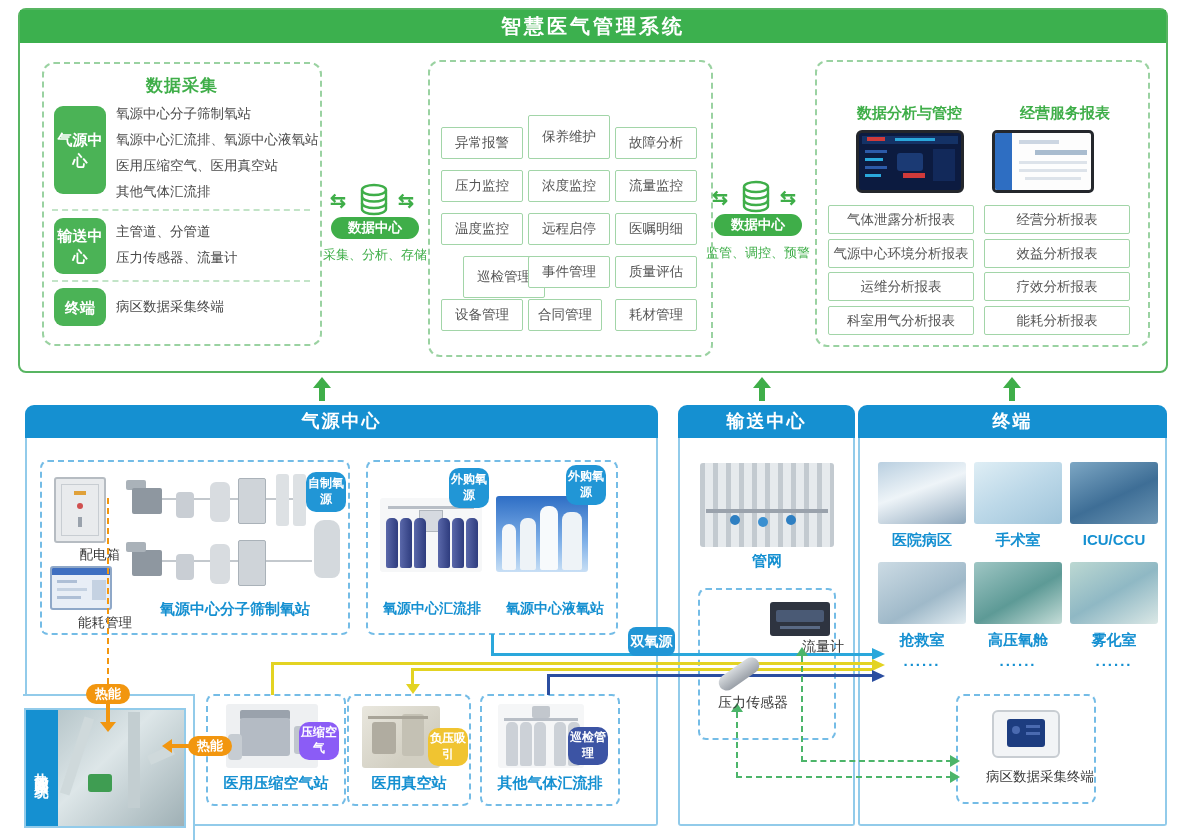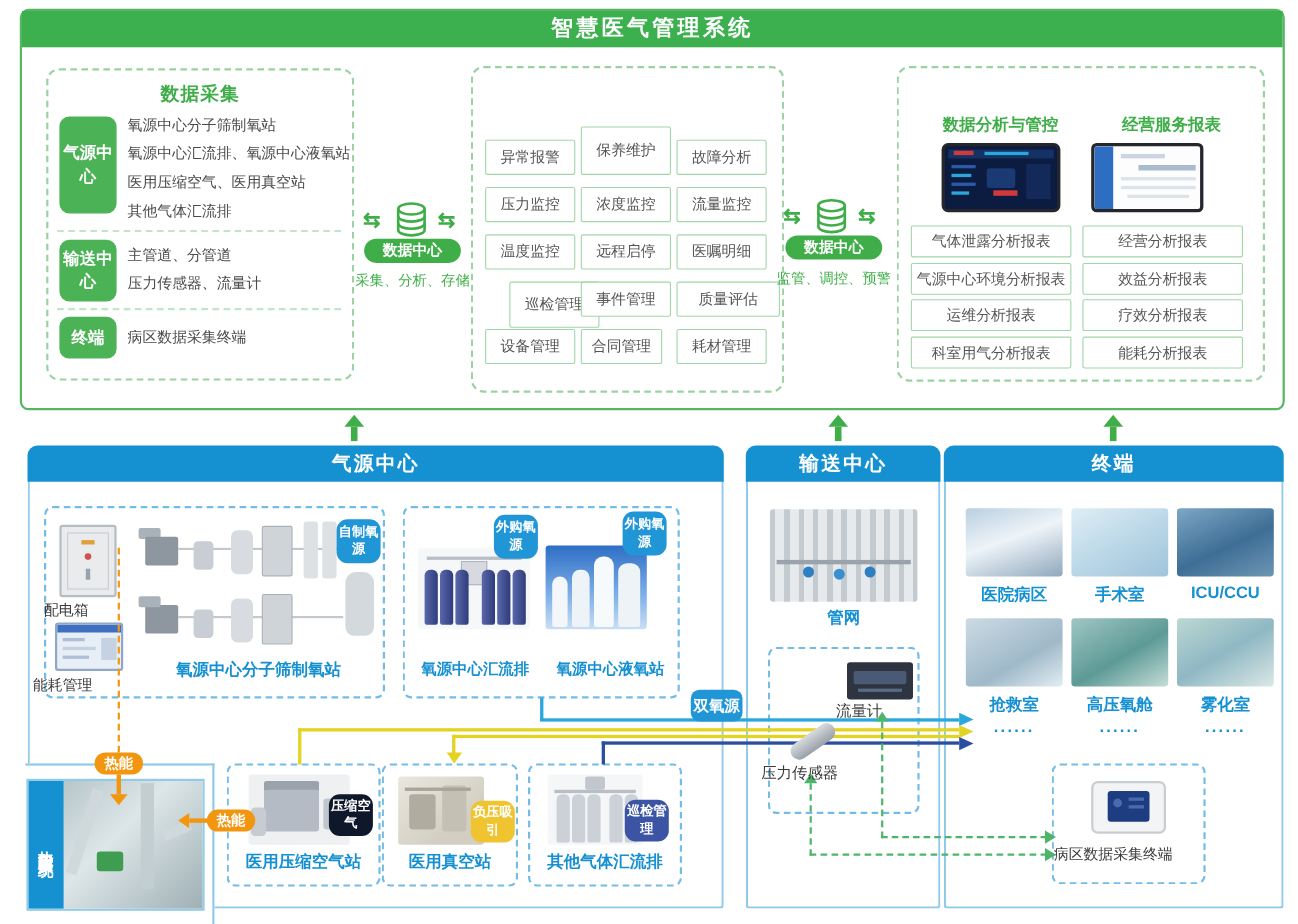--- a/index.html
+++ b/index.html
@@ -16,23 +16,23 @@
 .gsep{border-top:2px dashed #c2e4c7}
 .cell{background:#fff;border:1px solid #a2d5a8;border-radius:2px;color:#555;font-size:13.5px;display:flex;align-items:center;justify-content:center;white-space:nowrap}
 .dcpill{background:#3fae49;color:#fff;border-radius:12px;font-size:13.5px;font-weight:bold;text-align:center;line-height:22px}
 .dccap{color:#3fae49;font-size:13px;text-align:center;white-space:nowrap}
 .syncarrow{color:#3fae49;font-size:19px;font-weight:bold;line-height:30px}
 .plabel{color:#3fae49;font-size:15px;font-weight:bold;text-align:center;white-space:nowrap}
 .bluehead{background:#1590d1;color:#fff;font-size:18px;font-weight:bold;text-align:center;line-height:33px;border-radius:9px 9px 0 0;letter-spacing:2px}
 .bluebody{border:2px solid #92cbea;border-top:none;background:#fff;border-radius:0 0 3px 3px}
 .bdash{border:2px dashed #74bce6;border-radius:8px}
 .blabel{color:#1590d1;font-weight:bold;font-size:15px;text-align:center;white-space:nowrap}
-.dlabel{color:#3a3a3a;font-size:13.5px;text-align:left;white-space:nowrap}
+.dlabel{color:#3a3a3a;font-size:13.5px;text-align:right;white-space:nowrap}
 .badge{color:#fff;font-weight:bold;font-size:12px;border-radius:10px;display:flex;align-items:center;justify-content:center;text-align:center;line-height:1.3;z-index:6}
-.b-blue{background:#2196d6}.b-green{background:#0f172a}.b-yellow{background:#f0c431}.b-navy{background:#3c54a4}
+.b-blue{background:#2196d6}.b-green{background:#8b5cf6}.b-yellow{background:#f0c431}.b-navy{background:#3c54a4}
 .opill{background:#f2960f;color:#fff;font-size:13px;font-weight:bold;border-radius:10px;text-align:center;line-height:20px;z-index:7}
 .photo{border-radius:3px;overflow:hidden}
 .dots{color:#1590d1;font-weight:bold;font-size:15px;letter-spacing:2px;text-align:center}
 .z5{z-index:5}
 </style>
 </head>
 <body>
 
 <div id="canvas">
 
@@ -74,21 +74,21 @@
   <div class="abs cell" style="left:528px;top:115px;width:82px;height:44px">保养维护</div>
   <div class="abs cell" style="left:615px;top:127px;width:82px;height:32px">故障分析</div>
   <div class="abs cell" style="left:441px;top:170px;width:82px;height:32px">压力监控</div>
   <div class="abs cell" style="left:528px;top:170px;width:82px;height:32px">浓度监控</div>
   <div class="abs cell" style="left:615px;top:170px;width:82px;height:32px">流量监控</div>
   <div class="abs cell" style="left:441px;top:213px;width:82px;height:32px">温度监控</div>
   <div class="abs cell" style="left:528px;top:213px;width:82px;height:32px">远程启停</div>
   <div class="abs cell" style="left:615px;top:213px;width:82px;height:32px">医嘱明细</div>
   <div class="abs cell" style="left:463px;top:256px;width:82px;height:42px">巡检管理</div>
   <div class="abs cell" style="left:528px;top:256px;width:82px;height:32px">事件管理</div>
-  <div class="abs cell" style="left:615px;top:256px;width:94px;height:32px">质量评估</div>
+  <div class="abs cell" style="left:615px;top:256px;width:82px;height:32px">质量评估</div>
   <div class="abs cell" style="left:441px;top:299px;width:82px;height:32px">设备管理</div>
   <div class="abs cell" style="left:528px;top:299px;width:74px;height:32px">合同管理</div>
   <div class="abs cell" style="left:615px;top:299px;width:82px;height:32px">耗材管理</div>
 
   <div class="abs syncarrow" style="left:712px;top:183px">⇆</div>
   <div class="abs" style="left:740px;top:180px">
     <svg width="32" height="34" viewBox="0 0 32 34">
         <g fill="none" stroke="#3fae49" stroke-width="2.4">
           <ellipse cx="16" cy="7" rx="12" ry="5"></ellipse>
           <path d="M4 7v19c0 2.8 5.4 5 12 5s12-2.2 12-5V7"></path>

